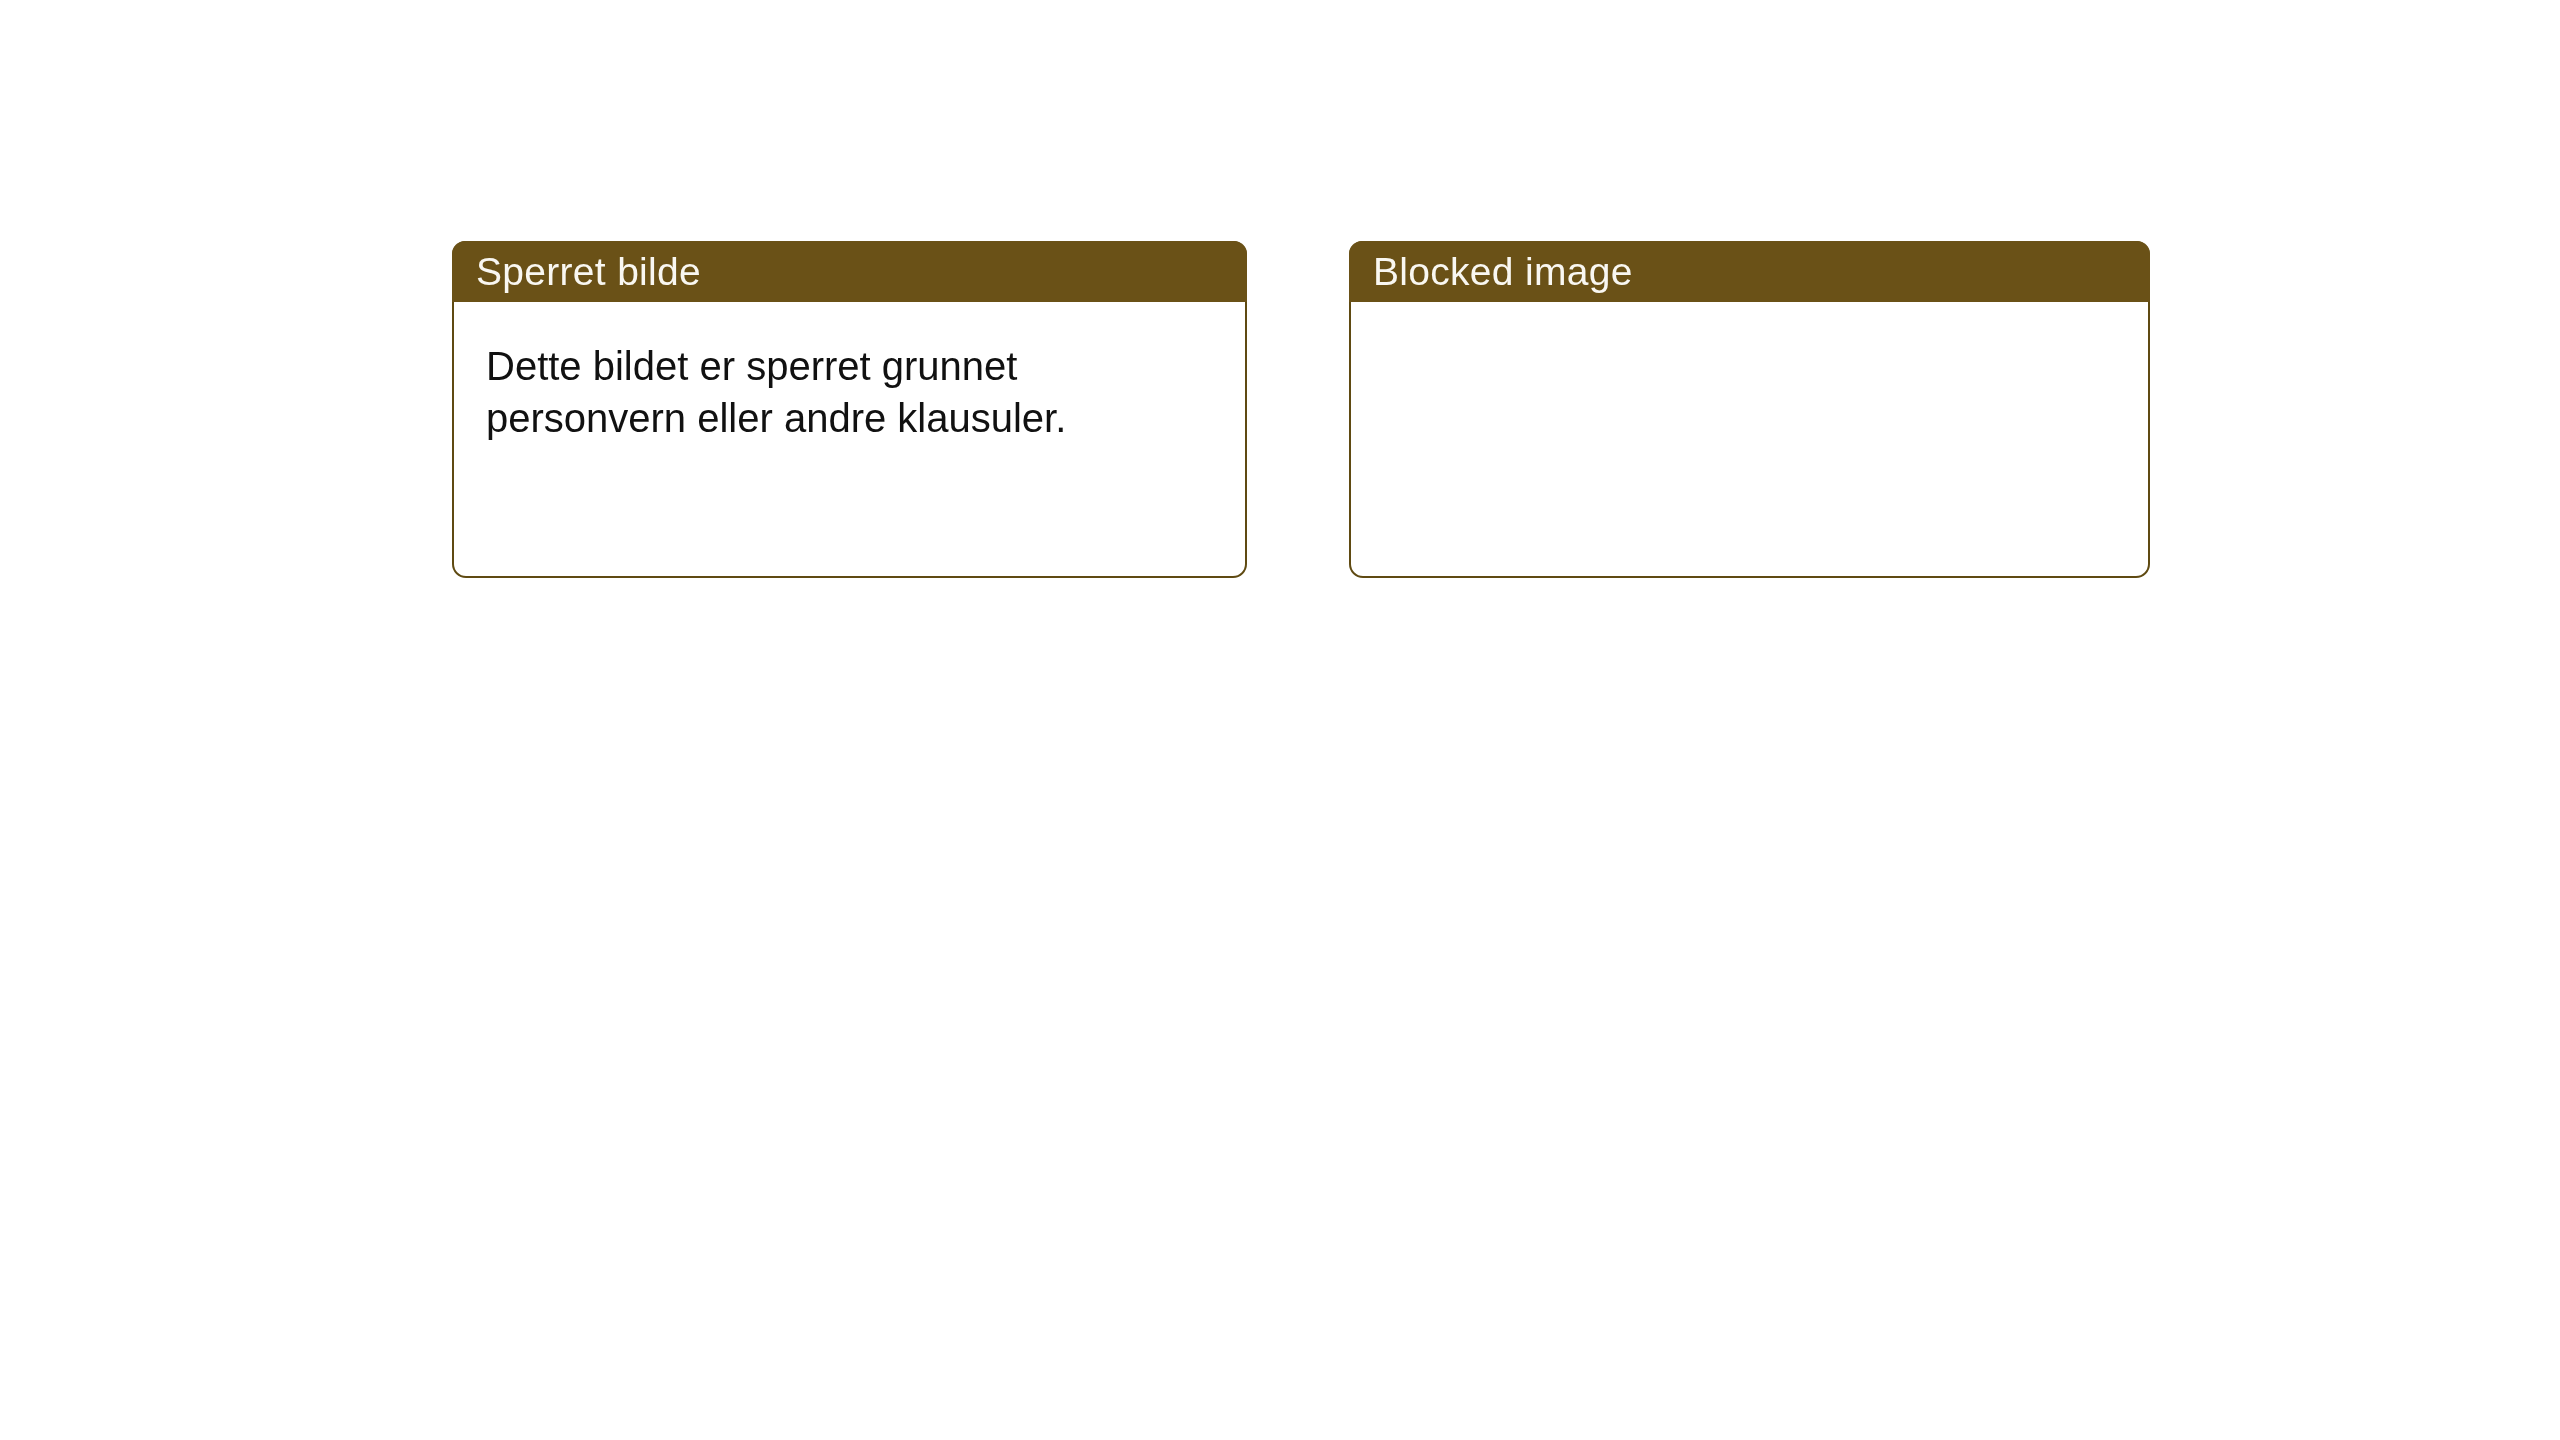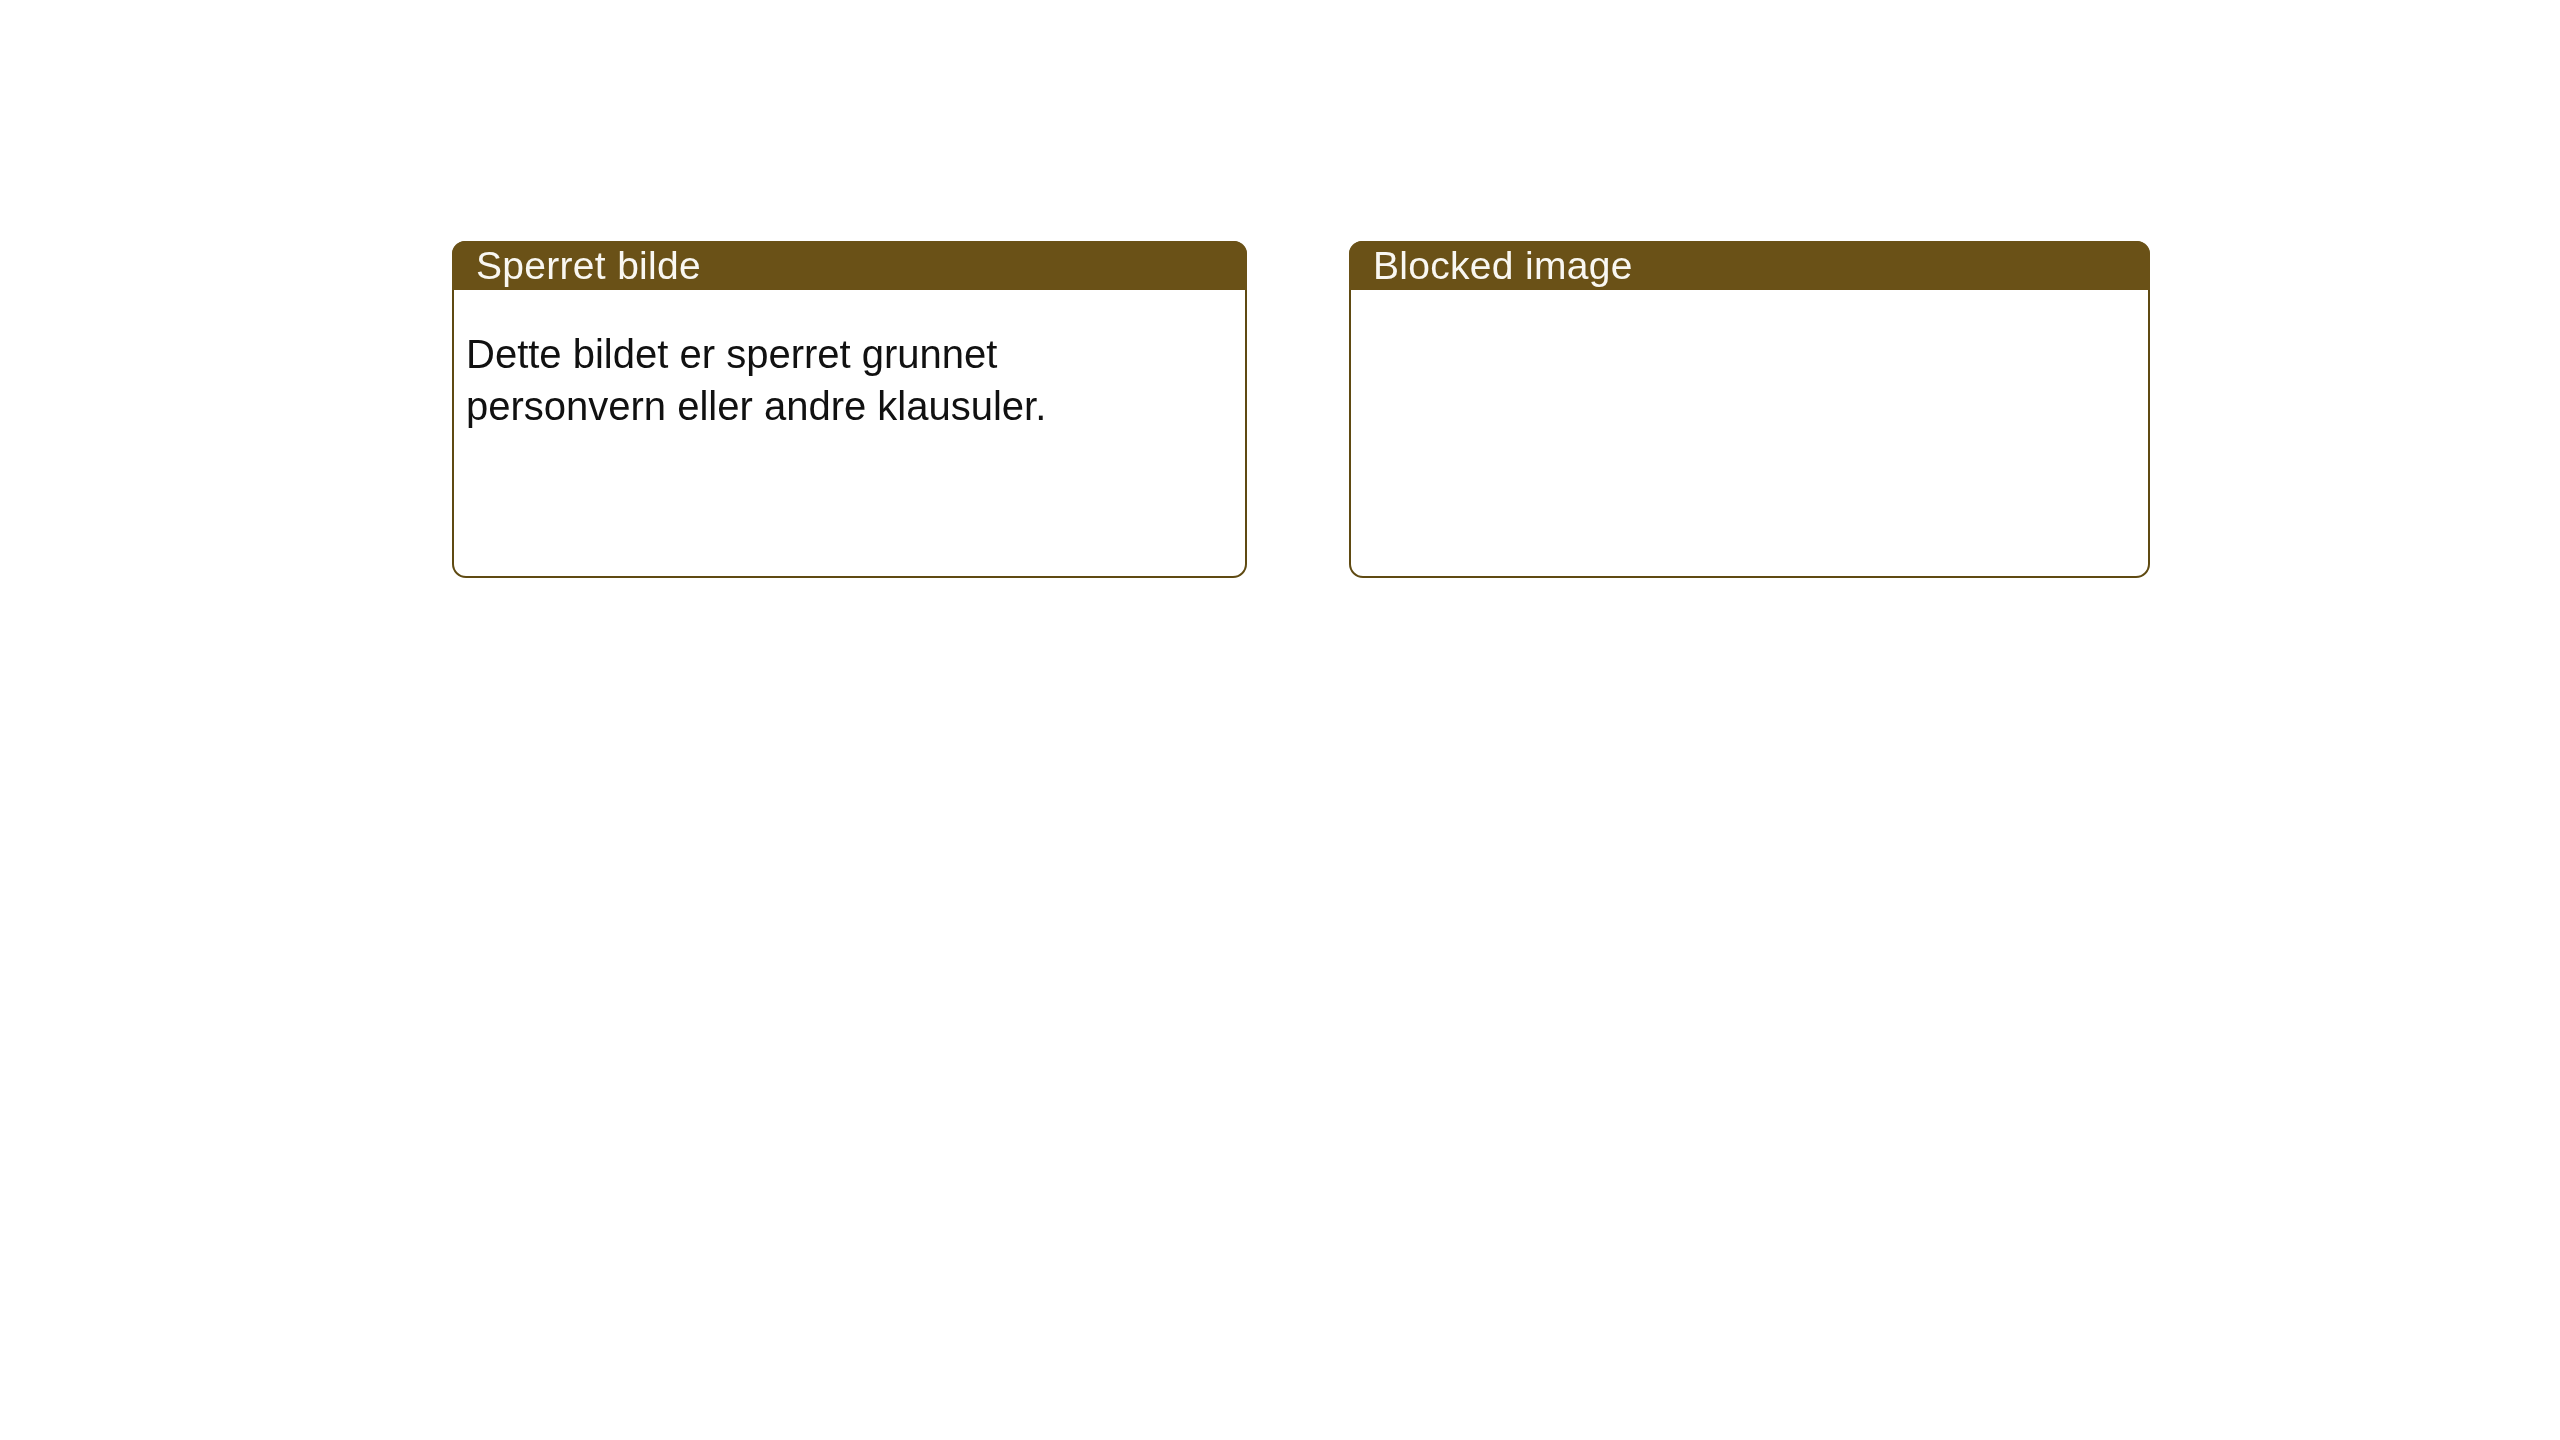--- a/index.html
+++ b/index.html
@@ -19,37 +19,37 @@
     top: 241px;
     height: 337px;
     background: var(--card-bg, #ffffff);
     border: 2px solid var(--border, #5f4a12);
     border-radius: 14px;
     box-sizing: border-box;
   }
   .card-no { left: 452px; width: 795px; }
   .card-en { left: 1349px; width: 801px; }
   .card-header {
-    height: 49px;
+    height: 61px;
     margin: -2px -2px 0 -2px;
     background: var(--header-bg, #6a5117);
     border-radius: 13px 13px 0 0;
     display: flex;
     align-items: center;
     padding: 0 24px;
   }
   .card-title {
     color: var(--header-text, #f9f7f1);
     font-size: 39px;
     line-height: 1;
     letter-spacing: 0.3px;
     white-space: nowrap;
   }
   .card-body {
-    padding: 38px 26px 0 12px;
+    padding: 38px 26px 0 32px;
     font-size: 40px;
     line-height: 52px;
     color: var(--body-text, #111111);
     white-space: pre-line;
   }
 </style>
 </head>
 <body style="background: rgb(255, 255, 255);">
 
 <div class="card card-no">

